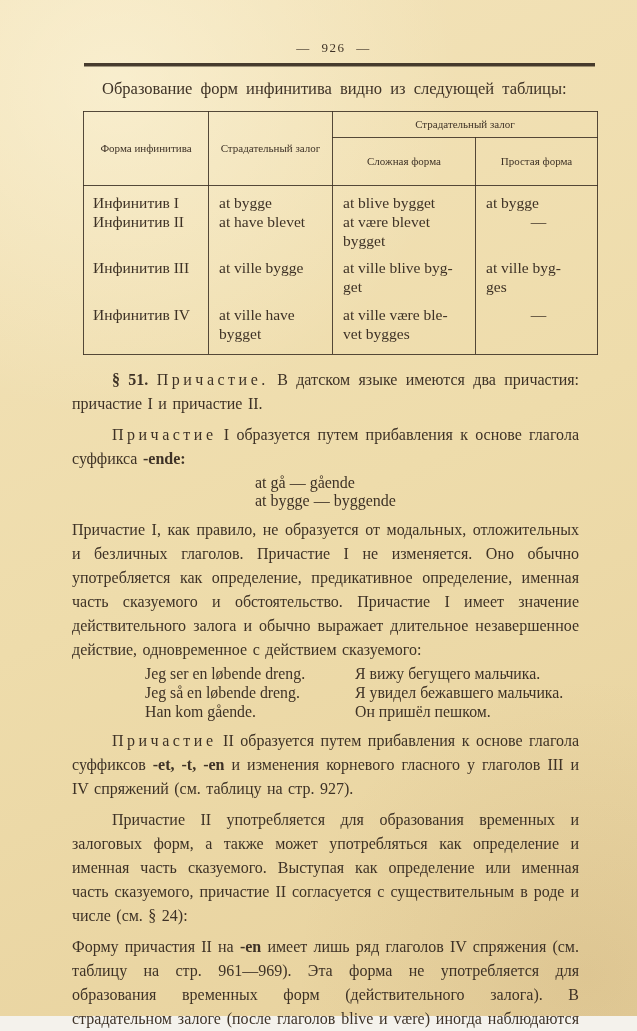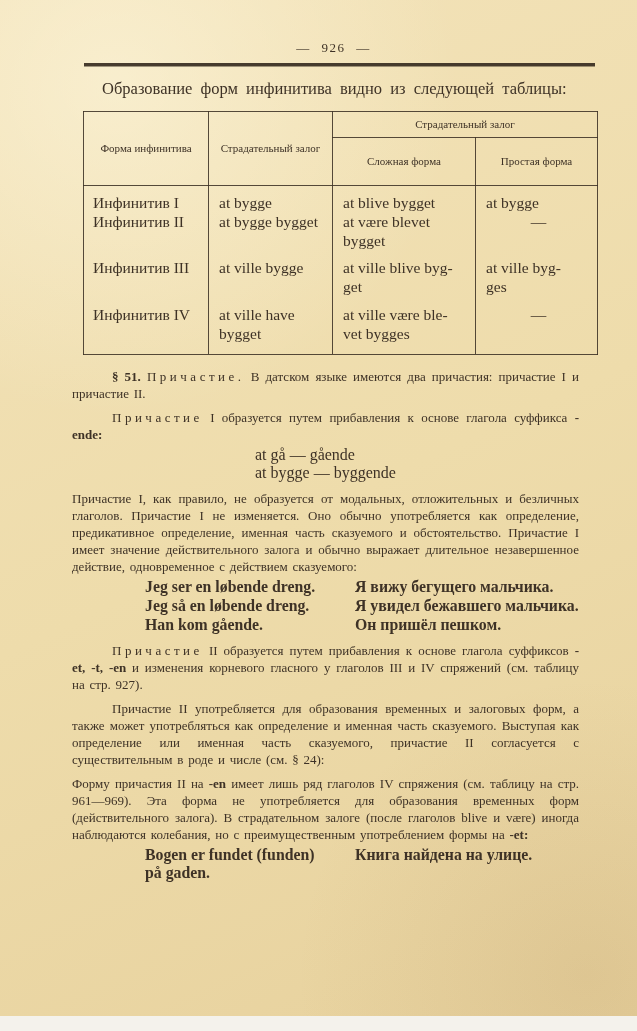--- a/index.html
+++ b/index.html
@@ -73,34 +73,34 @@
     white-space: pre-line;
   }
   tbody td:first-child { border-left: none; padding-left: 9px; }
   tbody tr:first-child td { padding-top: 8px; }
   tbody tr:nth-child(3) td, tbody tr:nth-child(4) td { padding-top: 9px; }
   tbody tr:last-child td { padding-bottom: 10px; }
   tbody td.dash { text-align: center; }
   .content-blocks { margin-top: 13px; }
   .para {
     margin: 7px 16px 0 0;
-    font-size: 13px;
-    line-height: 17px;
+    font-size: 16px;
+    line-height: 24px;
     text-align: justify;
     word-spacing: 1.5px;
   }
   .para.indent { text-indent: 40px; }
   .bold { font-weight: bold; }
   .sparse { letter-spacing: 3.5px; }
   .center-block {
     margin: 3px 0 2px 183px;
     font-size: 16px;
     line-height: 18.8px;
   }
-  .pairs { margin: 3px 0 0 73px; font-weight: bold; }
+  .pairs { margin: 3px 0 0 73px; }
   .pair-row { display: flex; font-size: 15.8px; line-height: 18.8px; }
   .pair-left { width: 210px; white-space: pre-line; }
   .pair-right { flex: 1; }
 </style>
 </head>
 <body>
 
 <div class="page">
   <div class="page-number">— 926 —</div>
   <div class="header-rule"></div>
@@ -126,21 +126,21 @@
     </thead>
     <tbody>
         <tr>
           <td>Инфинитив I</td>
           <td>at bygge</td>
           <td>at blive bygget</td>
           <td>at bygge</td>
         </tr>
         <tr>
           <td>Инфинитив II</td>
-          <td>at bygge bygget</td>
+          <td>at have blevet</td>
           <td>at være blevet
 bygget</td>
           <td class="dash">—</td>
         </tr>
         <tr>
           <td>Инфинитив III</td>
           <td>at ville bygge</td>
           <td>at ville blive byg-
 get</td>
           <td>at ville byg-

